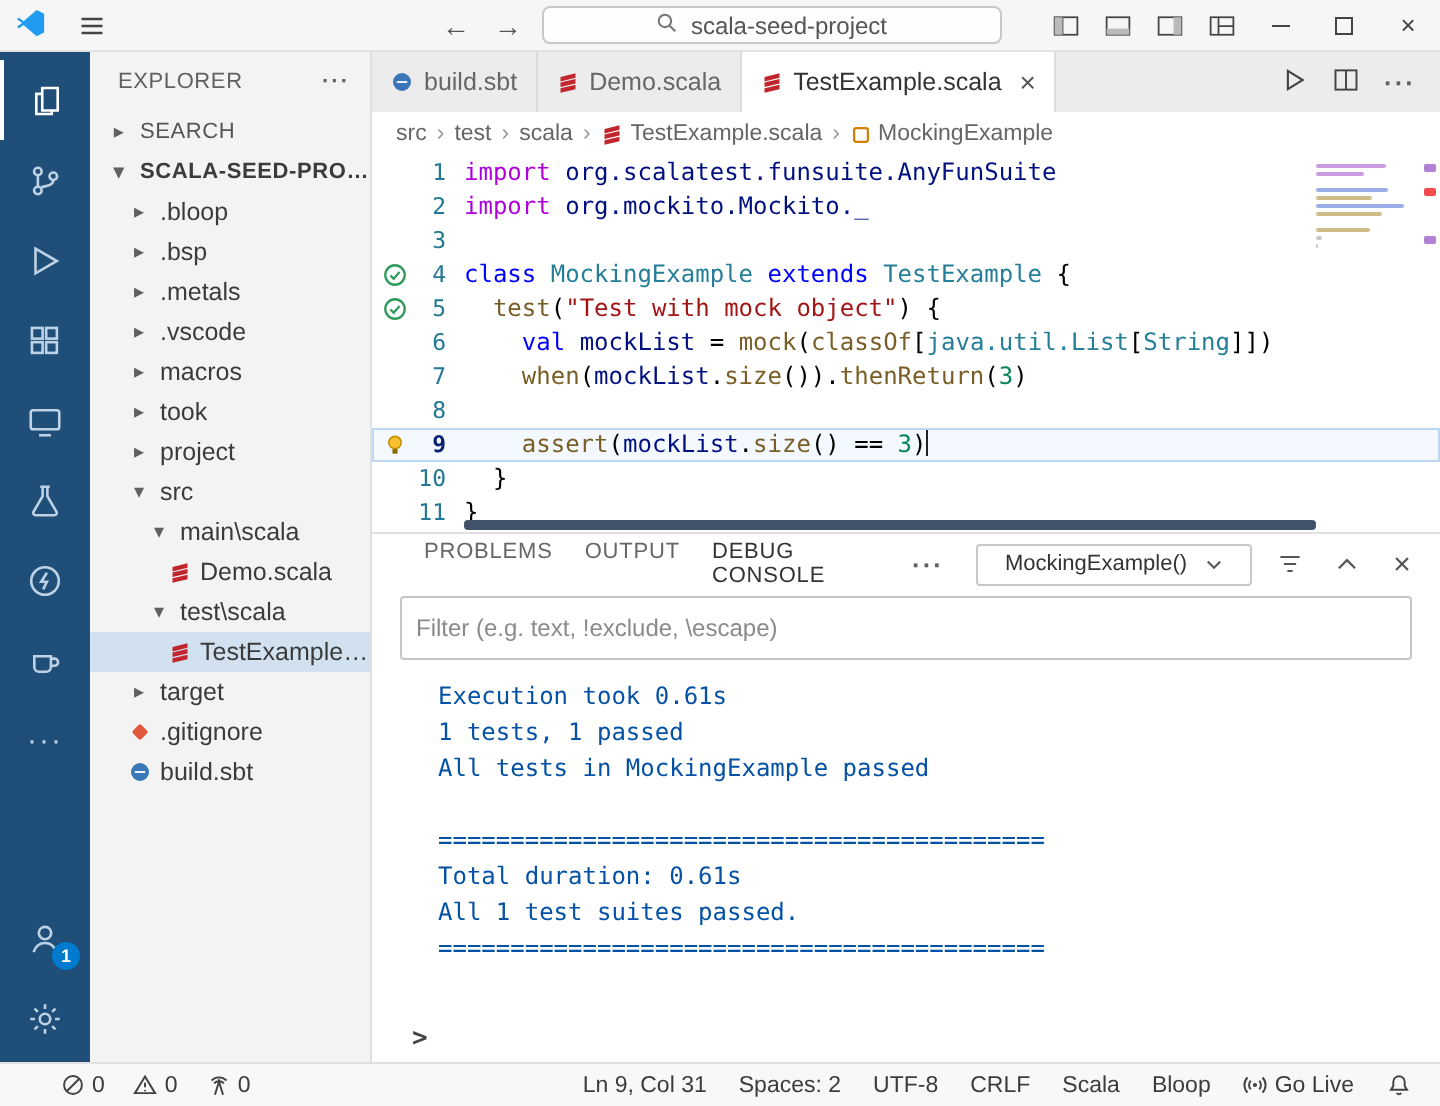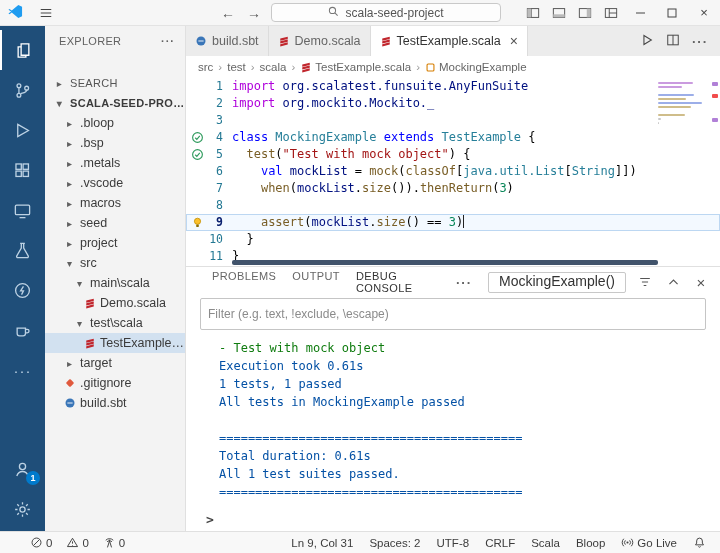--- a/index.html
+++ b/index.html
@@ -26,21 +26,21 @@
   .activitybar{width:45px;background:#1f4e79;display:flex;flex-direction:column;flex:none;}
   .ab-top{flex:1;display:flex;flex-direction:column;align-items:center;padding-top:4px;}
   .ab-bottom{display:flex;flex-direction:column;align-items:center;padding-bottom:2px;}
   .ab-item{width:45px;height:40px;display:grid;place-items:center;color:#bdd2e4;position:relative;cursor:pointer;}
   .ab-item.active{color:#fff;border-left:2px solid #fff;}
   .ab-dots{font-size:15px;letter-spacing:1px;color:#bdd2e4;}
   .badge{position:absolute;right:5px;bottom:4px;width:14px;height:14px;border-radius:50%;
     background:#007acc;color:#fff;font-size:9px;line-height:14px;text-align:center;font-weight:bold;}
 
   
-  .sidebar{width:141px;background:#f3f3f3;border-right:1px solid #e0e0e0;flex:none;display:flex;flex-direction:column;gap:17px;}
+  .sidebar{width:141px;background:#f3f3f3;border-right:1px solid #e0e0e0;flex:none;display:flex;flex-direction:column;}
   .sb-header{height:30px;display:flex;align-items:center;justify-content:space-between;
     padding:0 10px 0 14px;font-size:11px;color:#616161;letter-spacing:.3px;}
   .dots{color:#616161;letter-spacing:1px;font-weight:bold;}
   .tree-row{height:20px;display:flex;align-items:center;gap:4px;font-size:12.5px;color:#3b3b3b;
     white-space:nowrap;cursor:pointer;}
   .tree-row.section{font-size:11px;letter-spacing:.3px;color:#555;}
   .tree-row.bold{font-weight:bold;color:#3b3b3b;}
   .tree-row.selected{background:#d2e1f0;}
   .twisty{width:13px;display:inline-flex;justify-content:center;color:#616161;font-size:10px;flex:none;}
   .tree-label{overflow:hidden;text-overflow:ellipsis;}
@@ -77,21 +77,21 @@
   .ruler-mark{position:absolute;right:2px;width:6px;height:4px;border-radius:1px;}
   .hscroll{position:absolute;left:46px;right:62px;bottom:1px;height:5px;background:#41536b;border-radius:2px;}
 
   
   .panel{flex:1;display:flex;flex-direction:column;min-height:0;border-top:1px solid #e0e0e0;background:#fff;}
   .panel-header{height:30px;display:flex;align-items:center;gap:16px;padding:0 10px 0 26px;flex:none;}
   .panel-tab{font-size:11px;letter-spacing:.4px;color:#666;padding:7px 0 5px;border-bottom:2px solid transparent;cursor:pointer;}
   .panel-tab.active{color:#333;border-bottom-color:#a1260d;}
   .panel-right{margin-left:auto;display:flex;align-items:center;gap:10px;}
   .session-select{min-width:138px;height:21px;border:1px solid #c8c8c8;background:#fff;border-radius:2px;
-    display:flex;align-items:center;justify-content:space-between;gap:8px;padding:0 6px;font-size:14px;color:#333;cursor:pointer;flex-direction:column;}
+    display:flex;align-items:center;justify-content:center;gap:8px;padding:0 6px;font-size:11px;color:#333;cursor:pointer;}
   .ph-ic{display:grid;place-items:center;color:#555;width:18px;height:20px;cursor:pointer;}
   .filter-row{padding:1px 14px 5px 14px;flex:none;}
   .filter-input{width:100%;height:32px;border:1px solid #c5c5c5;border-radius:2px;padding:0 7px;
     font-size:12px;color:#333;background:#fff;outline:none;font-family:"Liberation Sans",sans-serif;}
   .filter-input::placeholder{color:#8b8b8b;}
   .console{flex:1;overflow:hidden;padding:4px 0 0 33px;font-family:"DejaVu Sans Mono",monospace;font-size:12px;}
   .console-line{height:18px;line-height:18px;white-space:pre;}
   .cl-green{color:#107c10}.cl-blue{color:#0451a5}
   .prompt-row{height:24px;flex:none;display:flex;align-items:center;padding-left:20px;
     font-family:"DejaVu Sans Mono",monospace;font-size:13px;color:#444;font-weight:bold;}
@@ -278,21 +278,21 @@
           <div class="tree-row" style="padding-left: 18px;">
             <span class="twisty">▸</span>
             <span class="tree-label">.vscode</span>
           </div>
           <div class="tree-row" style="padding-left: 18px;">
             <span class="twisty">▸</span>
             <span class="tree-label">macros</span>
           </div>
           <div class="tree-row" style="padding-left: 18px;">
             <span class="twisty">▸</span>
-            <span class="tree-label">seed</span>
+            <span class="tree-label">took</span>
           </div>
           <div class="tree-row" style="padding-left: 18px;">
             <span class="twisty">▸</span>
             <span class="tree-label">project</span>
           </div>
           <div class="tree-row" style="padding-left: 18px;">
             <span class="twisty">▾</span>
             <span class="tree-label">src</span>
           </div>
           <div class="tree-row" style="padding-left: 28px;">
@@ -539,21 +539,20 @@
                   <path d="M3 10l5-5 5 5"></path>
                 </svg>
             </span>
             <span class="ph-ic" style="font-size:15px;color:#555;">×</span>
           </div>
         </div>
         <div class="filter-row">
           <input class="filter-input" placeholder="Filter (e.g. text, !exclude, \escape)" style="">
         </div>
         <div class="console" id="console">
-            <div class="console-line cl-green">- Test with mock object</div>
             <div class="console-line cl-blue">Execution took 0.61s</div>
             <div class="console-line cl-blue">1 tests, 1 passed</div>
             <div class="console-line cl-blue">All tests in MockingExample passed</div>
             <div class="console-line cl-blue">&nbsp;</div>
             <div class="console-line cl-blue">==========================================</div>
             <div class="console-line cl-blue">Total duration: 0.61s</div>
             <div class="console-line cl-blue">All 1 test suites passed.</div>
             <div class="console-line cl-blue">==========================================</div>
           </div>
         <div class="prompt-row">

